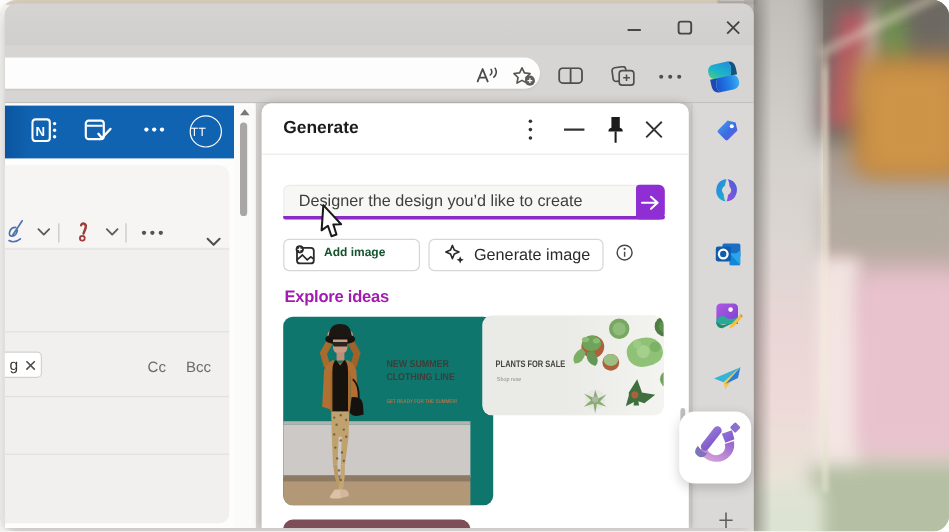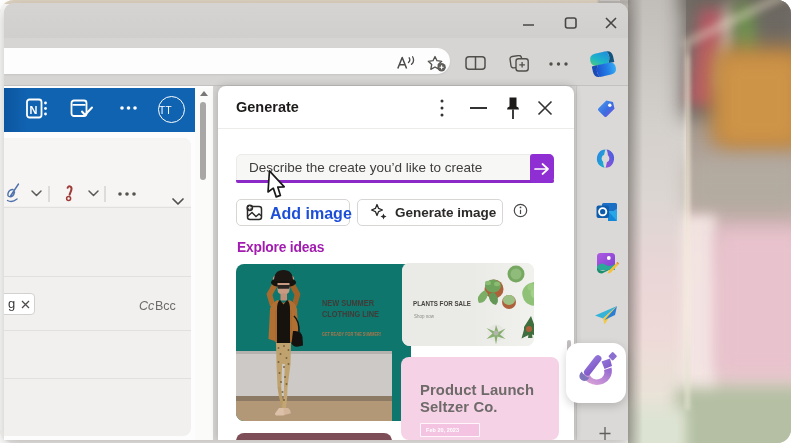--- a/index.html
+++ b/index.html
@@ -149,21 +149,21 @@
 
     <div class="abs" style="left:0;top:273px;width:187px;height:1px;background:#e2e0de;"></div>
     <div class="abs" style="left:0;top:327px;width:187px;height:1px;background:#e2e0de;"></div>
     <div class="abs" style="left:0;top:375px;width:187px;height:1px;background:#e2e0de;"></div>
 
     <div class="abs" style="left:-8px;top:290px;width:39px;height:22px;background:#fff;border:1px solid #d3d1cf;border-radius:4px;"></div>
     <div class="abs" style="left:4px;top:293px;font-size:13px;color:#3b3a38;">g</div>
     <svg class="abs" style="left:16px;top:296px;" width="11" height="11" viewBox="0 0 11 11">
         <path d="M2 2 L9 9 M9 2 L2 9" stroke="#4f4d4b" stroke-width="1.3"></path>
       </svg>
-    <div class="abs" style="left:135px;top:296px;font-size:12.5px;color:#6d6b69;font-style:italic;">Cc</div>
+    <div class="abs" style="left:119px;top:296px;font-size:12.5px;color:#6d6b69;">Cc</div>
     <div class="abs" style="left:151px;top:296px;font-size:12.5px;color:#6d6b69;">Bcc</div>
 
     <div class="abs" style="left:572px;top:83px;width:52px;height:354px;background:#dbd9d7;border-left:1px solid #c9c7c5;"></div>
 
     <svg class="abs" style="left:582px;top:44px;" width="34" height="34" viewBox="0 0 32 32">
       <defs>
         <linearGradient id="u1" x1="0" y1="1" x2="1" y2="0.2">
           <stop offset="0" stop-color="#55cf70"></stop>
             <stop offset="0.45" stop-color="#1db6c6"></stop>
             <stop offset="1" stop-color="#2090dd"></stop>
@@ -259,40 +259,40 @@
         <path d="M4.5 1.5 H11.5 V10.5 Q14 11 14 13.5 H2 Q2 11 4.5 10.5 Z" fill="#1c1b1a"></path>
         <line x1="8" y1="13.5" x2="8" y2="23" stroke="#1c1b1a" stroke-width="1.7"></line>
       </svg>
       <svg class="abs" style="left:318px;top:13px;" width="18" height="18" viewBox="0 0 18 18">
           <path d="M2.5 2.5 L15.5 15.5 M15.5 2.5 L2.5 15.5" stroke="#333" stroke-width="1.6"></path>
         </svg>
       <div class="abs" style="left:0;top:42px;width:356px;height:1px;background:#ececea;"></div>
 
       <div class="abs" style="left:18px;top:68px;width:318px;height:29px;background:#f7f7f6;border:1px solid #ebebe9;border-radius:5px 5px 0 0;"></div>
       <div class="abs" style="left:18px;top:94px;width:318px;height:3px;background:#8b2ac6;border-radius:0 0 2px 2px;"></div>
-      <div class="abs" style="left:31px;top:74px;font-size:13.5px;color:#3f3e3c;">Describe the create you’d like to create</div>
+      <div class="abs" style="left:31px;top:74px;font-size:13.5px;color:#3f3e3c;">Designer the design you’d like to create</div>
       <div class="abs" style="left:312px;top:68px;width:24px;height:29px;background:#8f2ed3;border-radius:3px 5px 5px 3px;"></div>
       <svg class="abs" style="left:315px;top:75px;" width="18" height="16" viewBox="0 0 18 16">
         <path d="M2 8 H14 M9.5 3 L15 8 L9.5 13" stroke="#fff" stroke-width="1.7" fill="none" stroke-linecap="round" stroke-linejoin="round"></path>
       </svg>
 
       <div class="abs" style="left:18px;top:113px;width:114px;height:27px;background:#fff;border:1px solid #d8d6d4;border-radius:5px;"></div>
       <svg class="abs" style="left:27px;top:118px;" width="18" height="17" viewBox="0 0 18 17">
         <rect x="2.5" y="2.5" width="14" height="13" rx="2.5" fill="none" stroke="#2b2a29" stroke-width="1.5"></rect>
         <path d="M2.5 12.5 L7 8.5 L11 12.5 L14 10 L16.5 12" stroke="#2b2a29" stroke-width="1.4" fill="none"></path>
         <circle cx="4.8" cy="3.8" r="3.4" fill="#2b2a29"></circle>
         <path d="M4.8 2 v3.6 M3 3.8 h3.6" stroke="#fff" stroke-width="1.1"></path>
       </svg>
-      <div class="abs" style="left:52px;top:119px;font-size:16px;font-weight:bold;color:#1d4ed8;">Add image</div>
+      <div class="abs" style="left:52px;top:119px;font-size:10px;font-weight:bold;color:#14532d;">Add image</div>
       <div class="abs" style="left:139px;top:113px;width:146px;height:27px;background:#fff;border:1px solid #d8d6d4;border-radius:5px;"></div>
       <svg class="abs" style="left:152px;top:117px;" width="18" height="18" viewBox="0 0 18 18">
         <path d="M7 1.5 L8.6 5.4 L12.5 7 L8.6 8.6 L7 12.5 L5.4 8.6 L1.5 7 L5.4 5.4 Z" fill="none" stroke="#2b2a29" stroke-width="1.3" stroke-linejoin="round"></path>
         <path d="M13.5 10.5 L14.4 12.6 L16.5 13.5 L14.4 14.4 L13.5 16.5 L12.6 14.4 L10.5 13.5 L12.6 12.6 Z" fill="#2b2a29"></path>
       </svg>
-      <div class="abs" style="left:177px;top:119px;font-size:13.5px;font-weight:bold;color:#2b2a29;">Generate image</div>
+      <div class="abs" style="left:177px;top:119px;font-size:13.5px;font-weight:normal;color:#2b2a29;">Generate image</div>
       <svg class="abs" style="left:295px;top:117px;" width="15" height="15" viewBox="0 0 15 15">
         <circle cx="7.5" cy="7.5" r="6.2" fill="none" stroke="#4a4948" stroke-width="1.2"></circle>
         <circle cx="7.5" cy="4.4" r="0.9" fill="#4a4948"></circle>
         <line x1="7.5" y1="6.8" x2="7.5" y2="11" stroke="#4a4948" stroke-width="1.2"></line>
       </svg>
 
       <svg class="abs" style="left:47px;top:84px;" width="30" height="30" viewBox="0 0 15 16">
         <path d="M1 1 L1.8 12.2 L4.3 9.8 L6.5 14.2 L8.6 13.1 L6.6 8.9 L10 8.3 Z" fill="#fff" stroke="#1a1a1a" stroke-width="0.9" stroke-linejoin="round" transform="rotate(8 5 7)"></path>
       </svg>
 
@@ -353,21 +353,21 @@
           <path d="M29 140 l5.5 0 l1 5 q0 2.5 -2.5 2.5 l-7 0 q-2 -1.5 0 -3.5 Z" fill="#dcc0a8"></path>
           <path d="M33.5 140 l4.5 0 q3.5 2.5 2.5 5.5 l-6.5 1.5 Z" fill="#d4b69c"></path>
         </svg>
         <svg class="abs" style="left:86px;top:32px;" width="70" height="48" viewBox="0 0 70 48">
           <text x="0" y="10" font-size="8.2" font-weight="bold" fill="#403c37" font-family="Liberation Sans" textLength="52" lengthAdjust="spacingAndGlyphs">NEW SUMMER</text>
           <text x="0" y="21" font-size="8.2" font-weight="bold" fill="#403c37" font-family="Liberation Sans" textLength="57" lengthAdjust="spacingAndGlyphs">CLOTHING LINE</text>
           <text x="0" y="40" font-size="4.6" font-weight="bold" fill="#a8764a" font-family="Liberation Sans" textLength="59" lengthAdjust="spacingAndGlyphs">GET READY FOR THE SUMMER!</text>
         </svg>
       </div>
 
-      <div class="abs" style="left:184px;top:177px;width:132px;height:83px;border-radius:8px;overflow:hidden;background:#ecece8;">
+      <div class="abs" style="left:184px;top:177px;width:151px;height:83px;border-radius:8px;overflow:hidden;background:#ecece8;">
         <div class="abs" style="left:0;top:0;width:157px;height:83px;background:linear-gradient(90deg,#eaeae6 45%,#f4f4f1);"></div>
         <svg class="abs" style="left:66px;top:0;filter:blur(0.4px);" width="91" height="83" viewBox="0 0 91 83">
 
           <circle cx="26" cy="26" r="9.5" fill="#ad6039"></circle>
           <ellipse cx="25" cy="23" rx="8" ry="6.5" fill="#6fa35b"></ellipse>
           <path d="M17 27 Q7 33 11 40 Q18 40 20 31 Z" fill="#7cae66"></path>
           <path d="M26 29 Q33 37 28 42 Q20 40 21 31 Z" fill="#649655"></path>
           <ellipse cx="20" cy="20" rx="3" ry="2.2" fill="#8abc72"></ellipse>
           <ellipse cx="29" cy="21" rx="3" ry="2.2" fill="#8abc72"></ellipse>
 
@@ -398,27 +398,20 @@
           <circle cx="89" cy="53" r="7" fill="#6fa35b"></circle>
         </svg>
         <svg class="abs" style="left:11px;top:33px;" width="75" height="26" viewBox="0 0 75 26">
           <text x="0" y="10" font-size="7.8" font-weight="bold" fill="#45443f" font-family="Liberation Sans" textLength="58" lengthAdjust="spacingAndGlyphs">PLANTS FOR SALE</text>
           <text x="1" y="21.5" font-size="4.8" fill="#8b8b87" font-family="Liberation Sans" textLength="20" lengthAdjust="spacingAndGlyphs">Shop now</text>
         </svg>
       </div>
 
       <div class="abs" style="left:18px;top:347px;width:156px;height:12px;border-radius:8px 8px 0 0;background:#7d4e57;"></div>
 
-      <div class="abs" style="left:183px;top:271px;width:158px;height:83px;border-radius:8px;overflow:hidden;background:#f6d2e7;">
-        <div class="abs" style="left:19px;top:25px;font-size:14.8px;font-weight:bold;color:#6e6a68;line-height:16.5px;letter-spacing:.1px;">Product Launch<br>Seltzer Co.</div>
-        <div class="abs" style="left:19px;top:66px;width:60px;height:14px;background:#f3c3e1;border:1px solid rgba(255,255,255,.85);border-radius:1px;"></div>
-        <svg class="abs" style="left:25px;top:68px;" width="50" height="10" viewBox="0 0 50 10">
-          <text x="0" y="7" font-size="5.4" font-weight="bold" fill="#fff" font-family="Liberation Sans" textLength="33" lengthAdjust="spacingAndGlyphs">Feb 20, 2023</text>
-        </svg>
-      </div>
 
       <div class="abs" style="left:349px;top:254px;width:4px;height:13px;border-radius:2px;background:#c2c0be;"></div>
     </div>
   </div>
 
   <div class="abs" style="left:566px;top:343px;width:60px;height:60px;background:#fff;border-radius:13px;box-shadow:0 3px 10px rgba(0,0,0,.18);"></div>
   <svg class="abs" style="left:573px;top:350px;" width="46" height="46" viewBox="0 0 46 46">
     <defs>
       <linearGradient id="dg1" x1="0.1" y1="1" x2="0.9" y2="0.2">
           <stop offset="0" stop-color="#dfa8d6"></stop>

